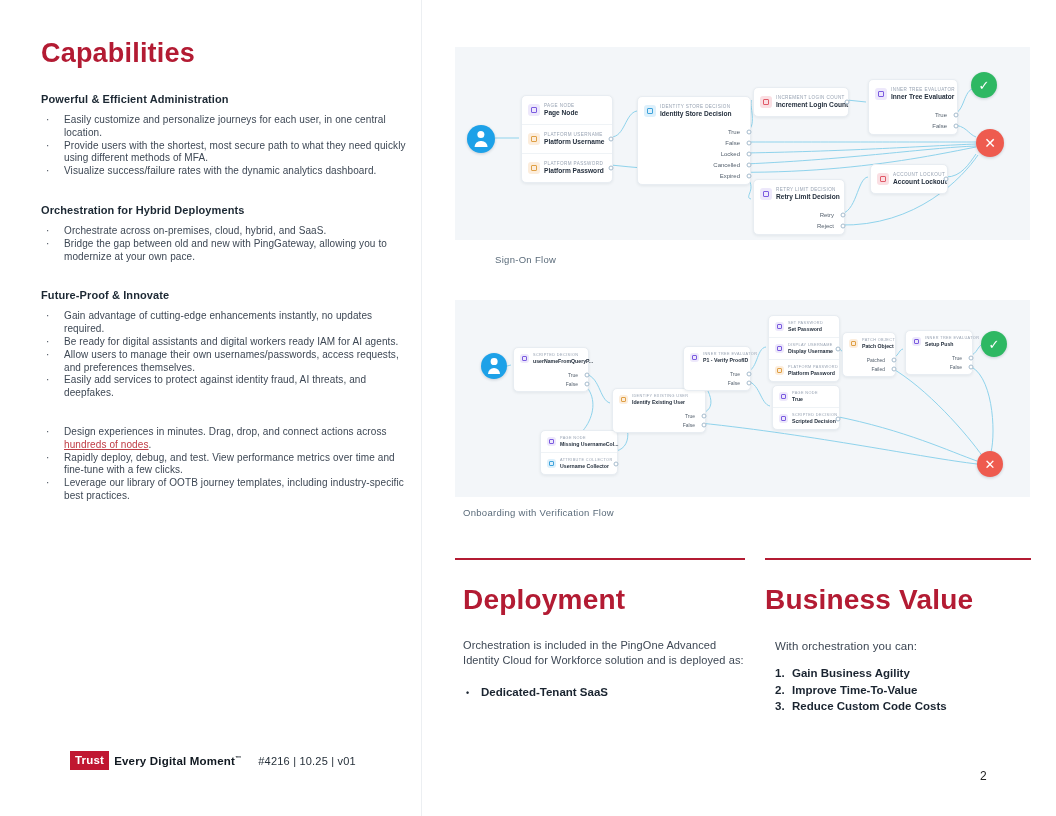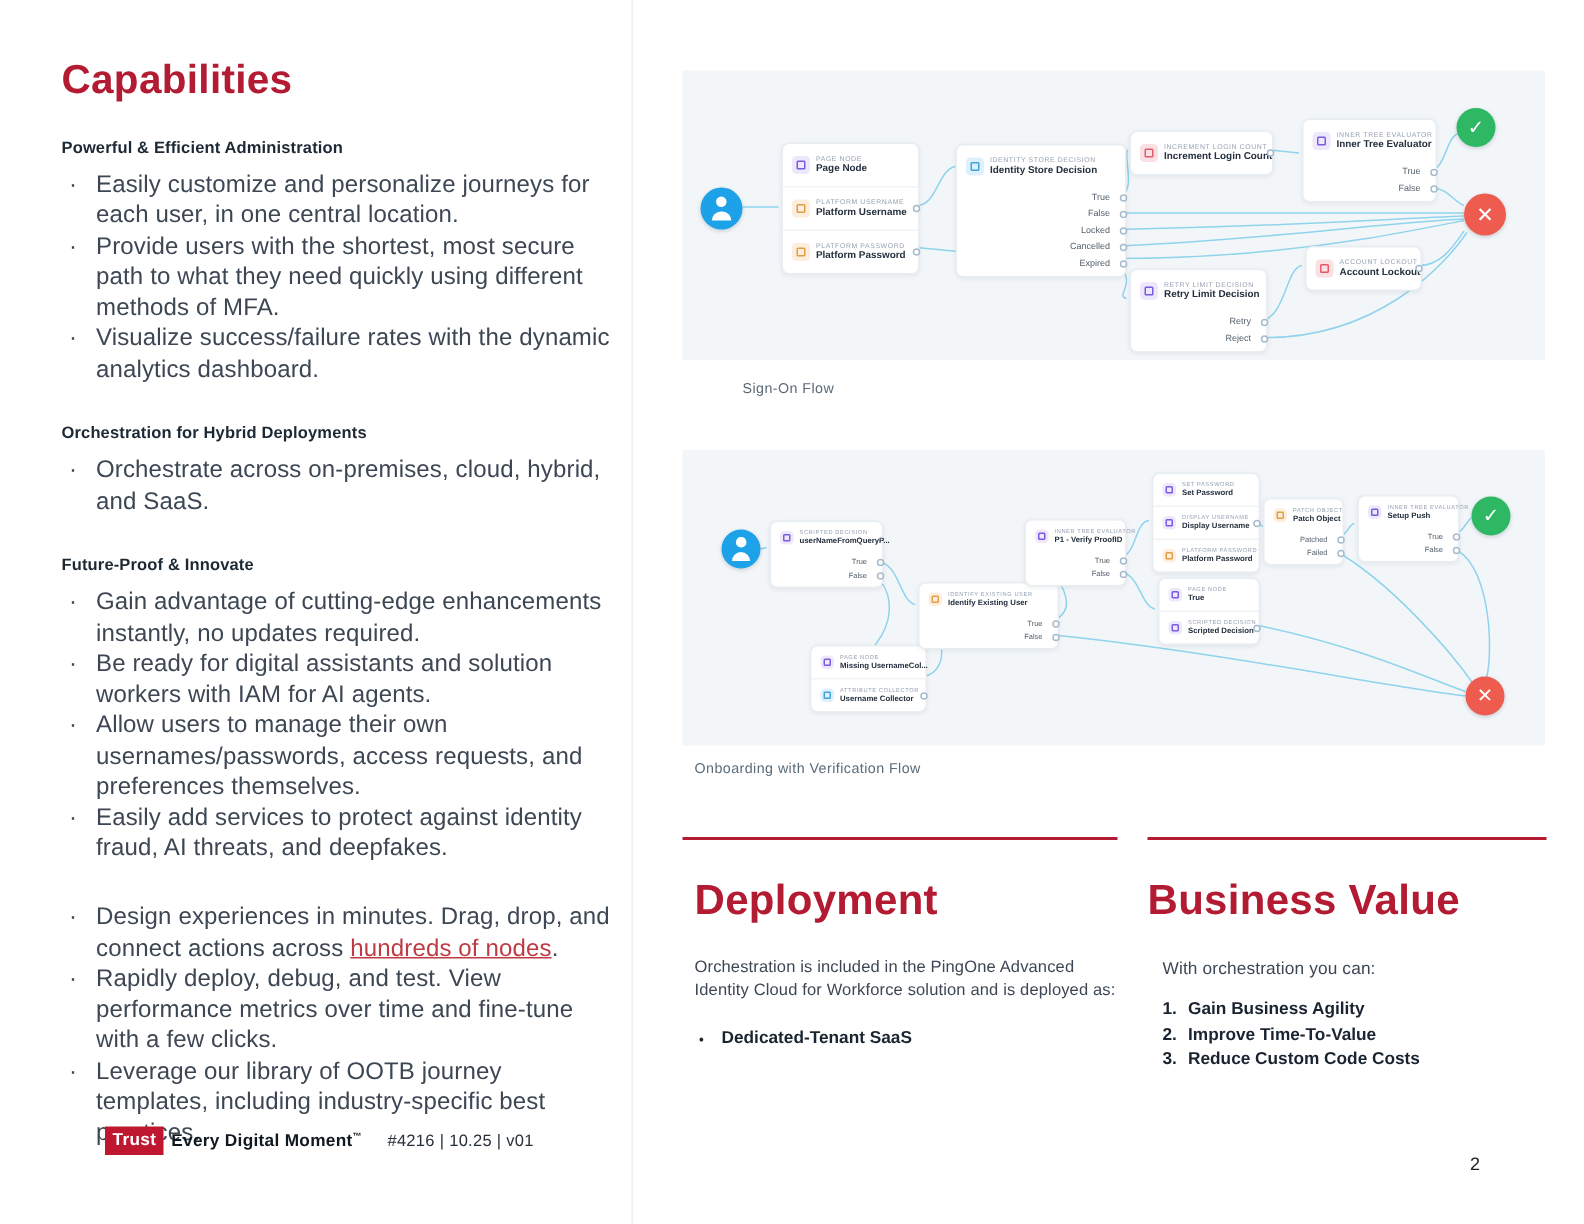--- a/index.html
+++ b/index.html
@@ -10,21 +10,21 @@
     -webkit-font-smoothing:antialiased;
   }
   
   .divider{position:absolute;left:421px;top:0;width:1px;height:816px;background:#ECEFF2;}
   .left-col{position:absolute;left:41px;top:38px;width:366px;}
   .h1{font-size:27px;font-weight:600;color:#B31B33;letter-spacing:.2px;margin:0 0 24px 0;}
   .cap-section{margin-bottom:26px;}
   .sec-h{font-size:11px;font-weight:700;color:#1C2833;margin:0 0 9px 0;letter-spacing:.1px;}
   .bullets{list-style:none;margin:0;padding:0;}
   .bullets li{
-    position:relative;padding-left:23px;font-size:16px;line-height:1.28;
+    position:relative;padding-left:23px;font-size:10px;line-height:1.28;
     color:#3D4754;letter-spacing:.1px;
   }
   .bullets li::before{content:"·";position:absolute;left:5px;top:0;color:#3D4754;}
   .red-link{color:#BF3B44;text-decoration:underline;}
   
   .panel{position:absolute;background:#F3F6F9;overflow:hidden;}
   #panel1{left:455px;top:47px;width:575px;height:193px;}
   #panel2{left:455px;top:300px;width:575px;height:197px;}
   .caption{position:absolute;font-size:9.5px;color:#5A6B7A;letter-spacing:.3px;}
   #cap1{left:463px;top:254px;margin-left:32px;}
@@ -98,27 +98,28 @@
         <ul class="bullets">
           <li>Easily customize and personalize journeys for each user, in one central location.</li>
           <li>Provide users with the shortest, most secure path to what they need quickly using different methods of MFA.</li>
           <li>Visualize success/failure rates with the dynamic analytics dashboard.</li>
         </ul>
       </section>
       <section class="cap-section">
         <h2 class="sec-h">Orchestration for Hybrid Deployments</h2>
         <ul class="bullets">
           <li>Orchestrate across on-premises, cloud, hybrid, and SaaS.</li>
+          <li>Bridge the gap between old and new with PingGateway, allowing you to modernize at your own pace.</li>
         </ul>
       </section>
       <section class="cap-section">
         <h2 class="sec-h">Future-Proof &amp; Innovate</h2>
         <ul class="bullets">
           <li>Gain advantage of cutting-edge enhancements instantly, no updates required.</li>
-          <li>Be ready for digital assistants and solution workers with IAM for AI agents.</li>
+          <li>Be ready for digital assistants and digital workers ready IAM for AI agents.</li>
           <li>Allow users to manage their own usernames/passwords, access requests, and preferences themselves.</li>
           <li>Easily add services to protect against identity fraud, AI threats, and deepfakes.</li>
         </ul>
       </section>
       <section class="cap-section">
         <ul class="bullets">
           <li>Design experiences in minutes. Drag, drop, and connect actions across <a class="red-link">hundreds of nodes</a>.</li>
           <li>Rapidly deploy, debug, and test. View performance metrics over time and fine-tune with a few clicks.</li>
           <li>Leverage our library of OOTB journey templates, including industry-specific best practices.</li>
         </ul>

